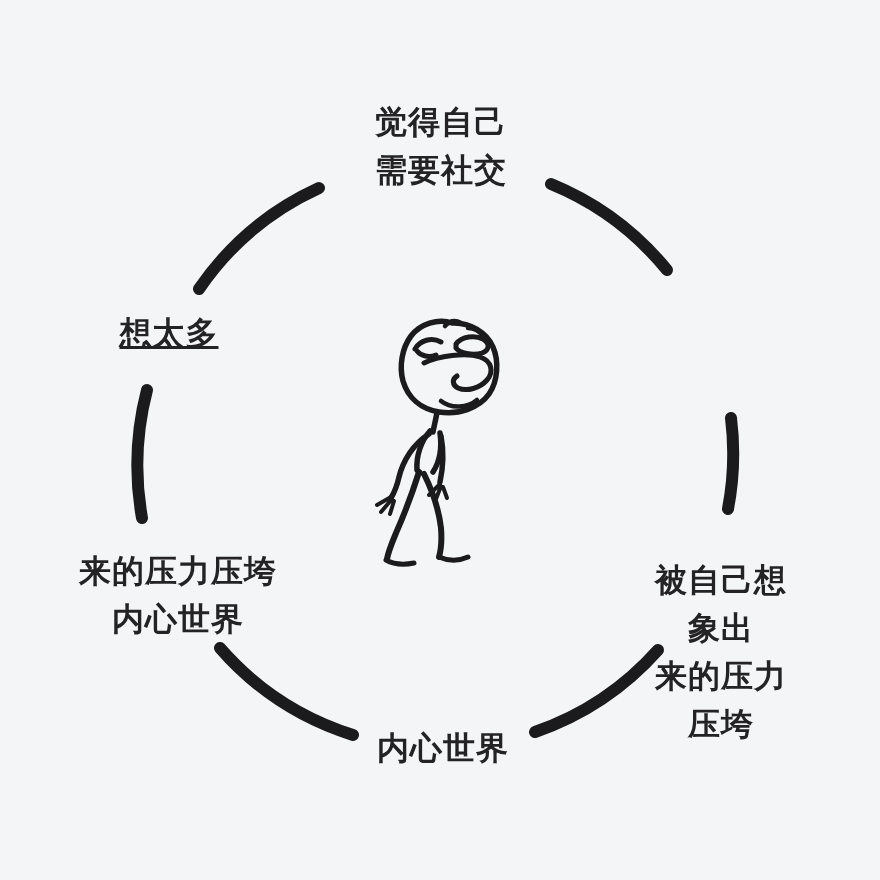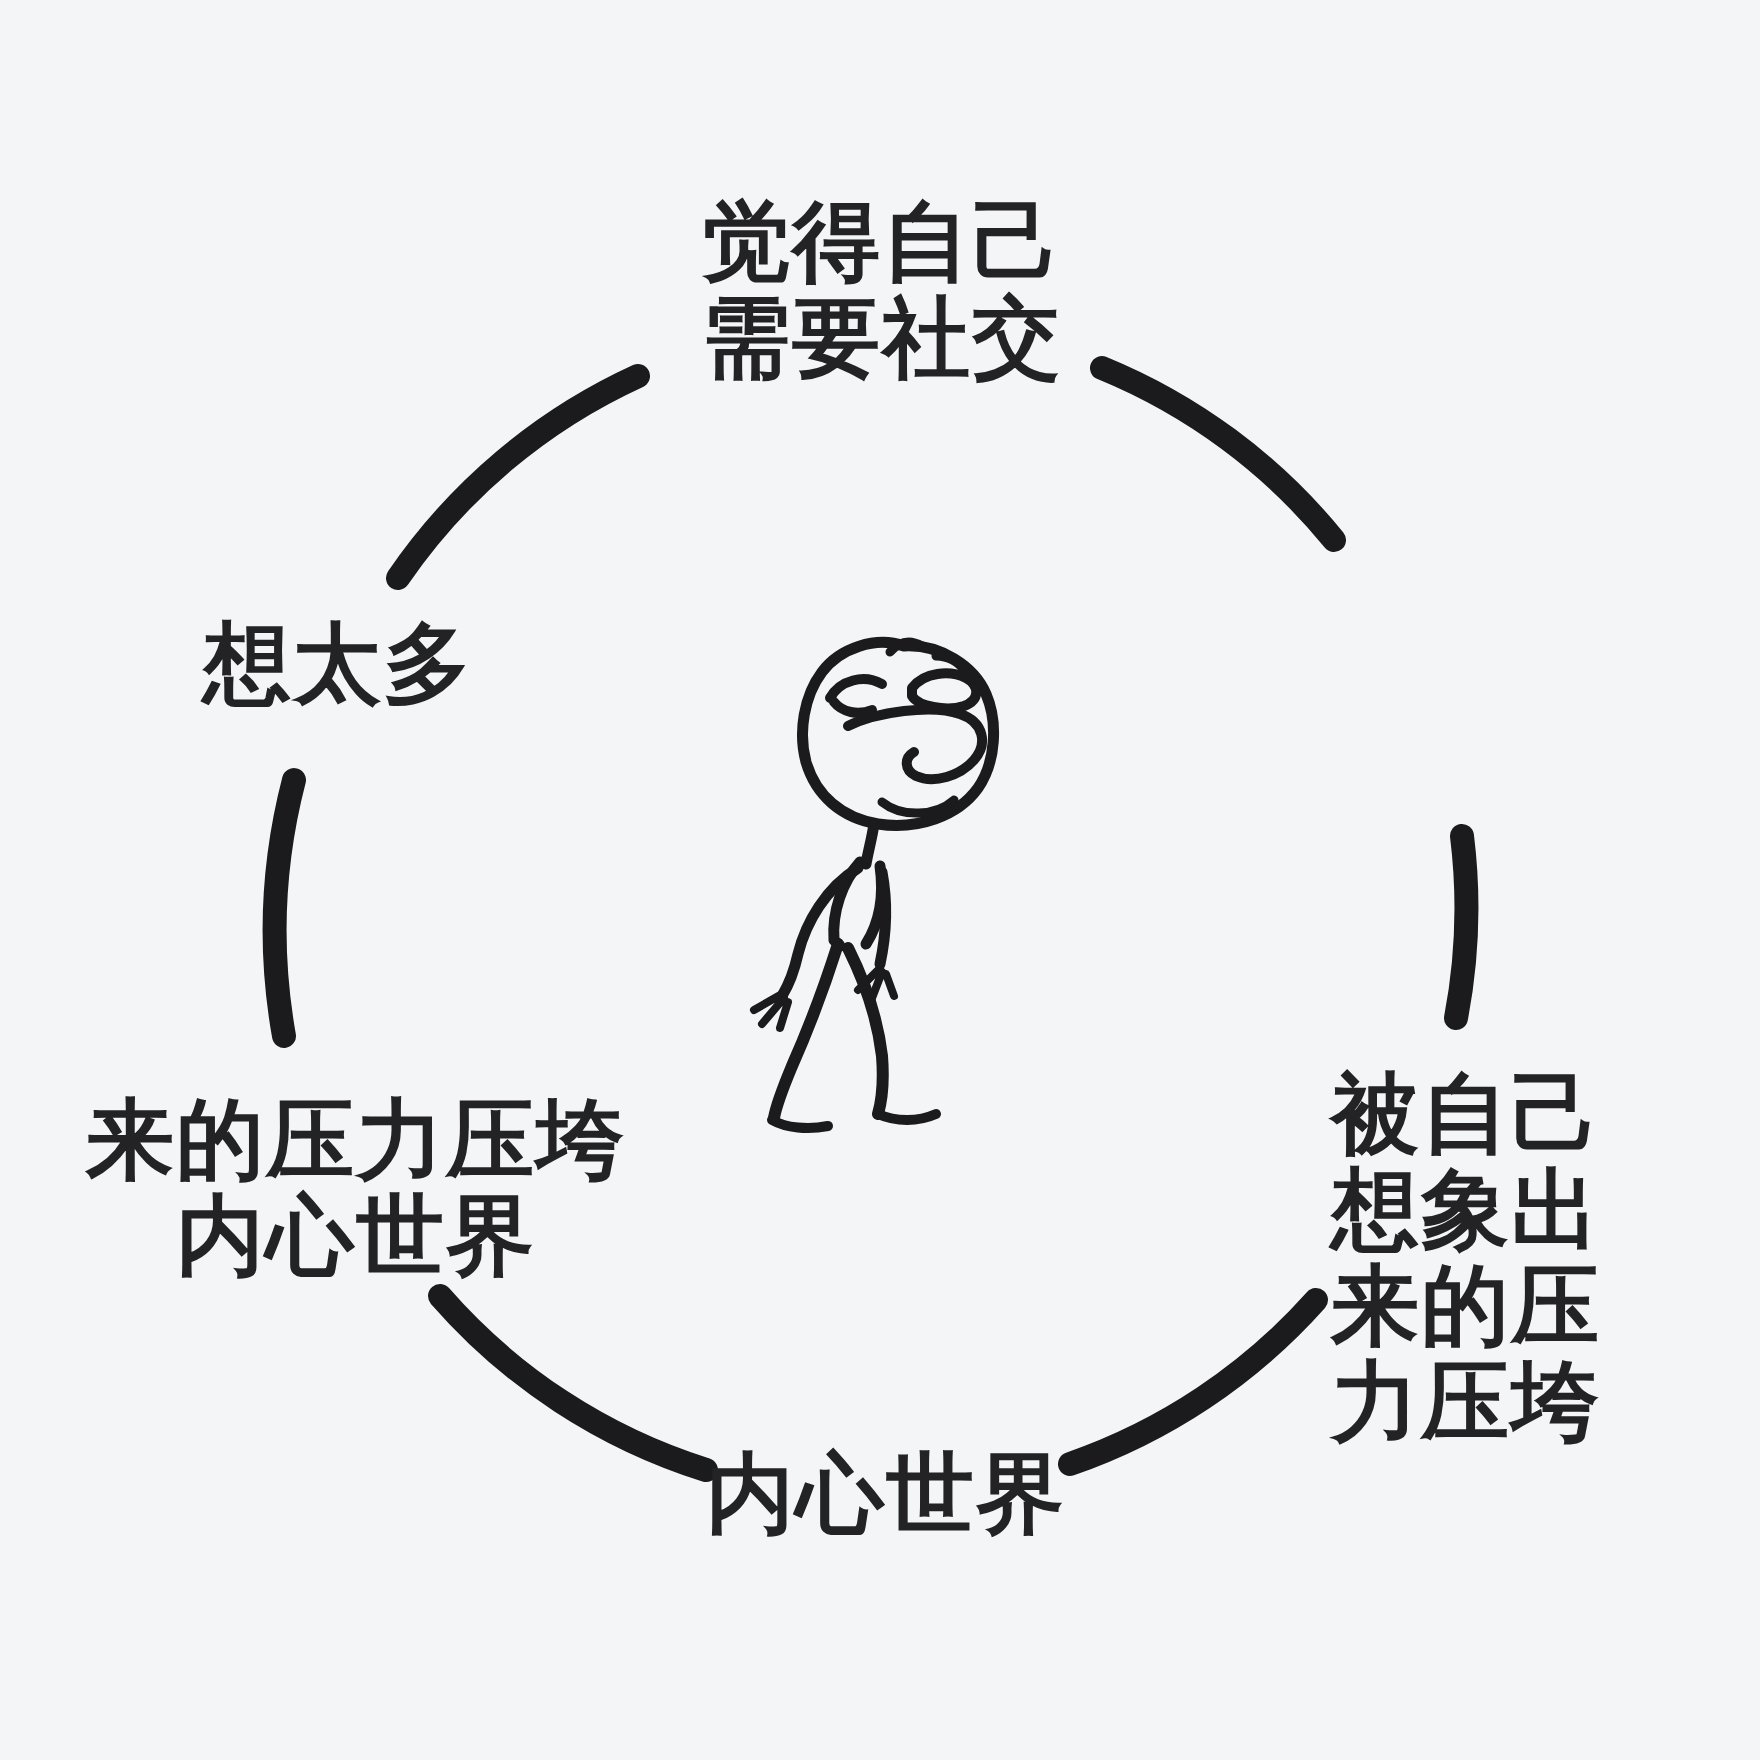--- a/index.html
+++ b/index.html
@@ -6,28 +6,28 @@
   html,body { margin:0; padding:0; }
   body {
     width:880px; height:880px; overflow:hidden;
     background:var(--bg);
     font-family:"Liberation Sans","DejaVu Sans",sans-serif;
   }
   .canvas { position:relative; width:880px; height:880px; }
   .diagram-svg { position:absolute; left:0; top:0; }
   .step {
     position:absolute; transform:translateX(-50%);
-    font-size:44px; font-weight:600; color:var(--text);
+    font-size:32px; font-weight:600; color:var(--text);
     line-height:48px; letter-spacing:1px;
     white-space:pre-line; text-align:center;
   }
   .step-top         { left:441px; top:98px;  }
-  .step-left-upper  { left:169px; top:309px; }
+  .step-left-upper  { left:169px; top:309px;text-decoration:underline; }
   .step-right-upper { left:722px; top:326px; }
-  .step-right-lower { left:721px; top:534px;text-align:right; }
+  .step-right-lower { left:721px; top:556px; }
   .step-left-lower  { left:178px; top:547px; }
   .step-bottom      { left:443px; top:724px; }
 </style>
 </head>
 <body>
 
 <div class="canvas">
 
   <svg class="diagram-svg" width="880" height="880" viewBox="0 0 880 880">
 

